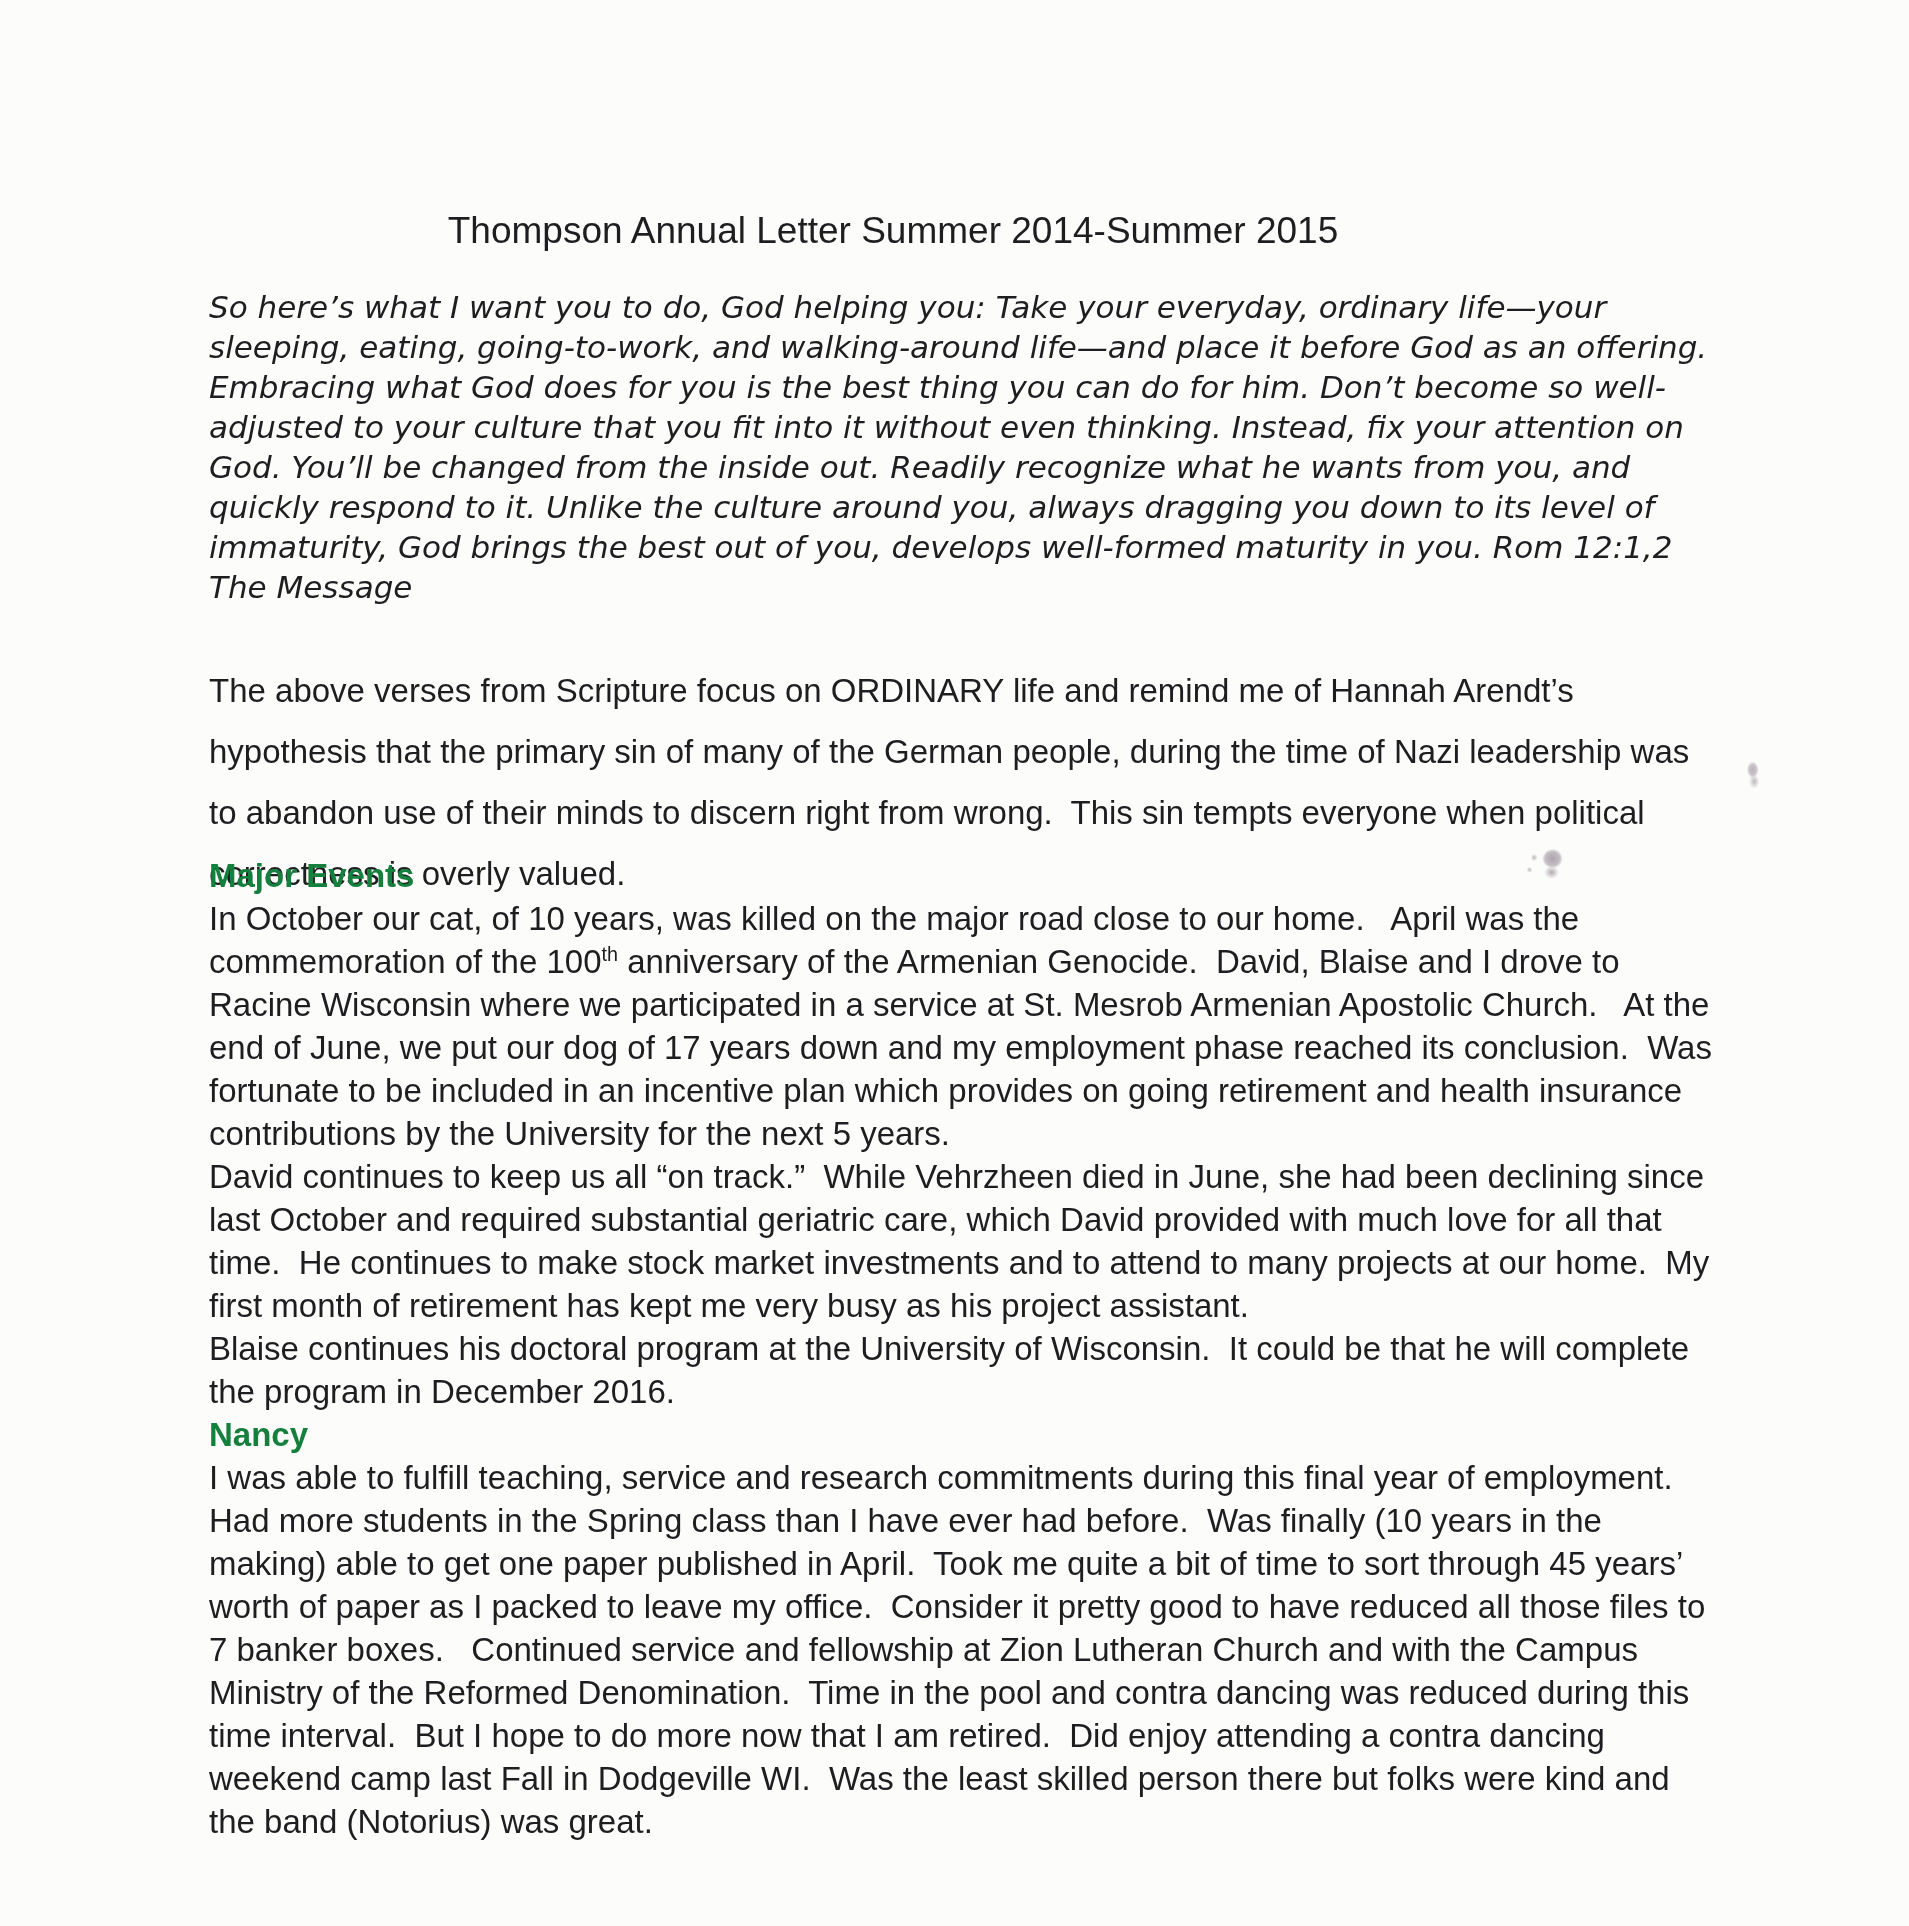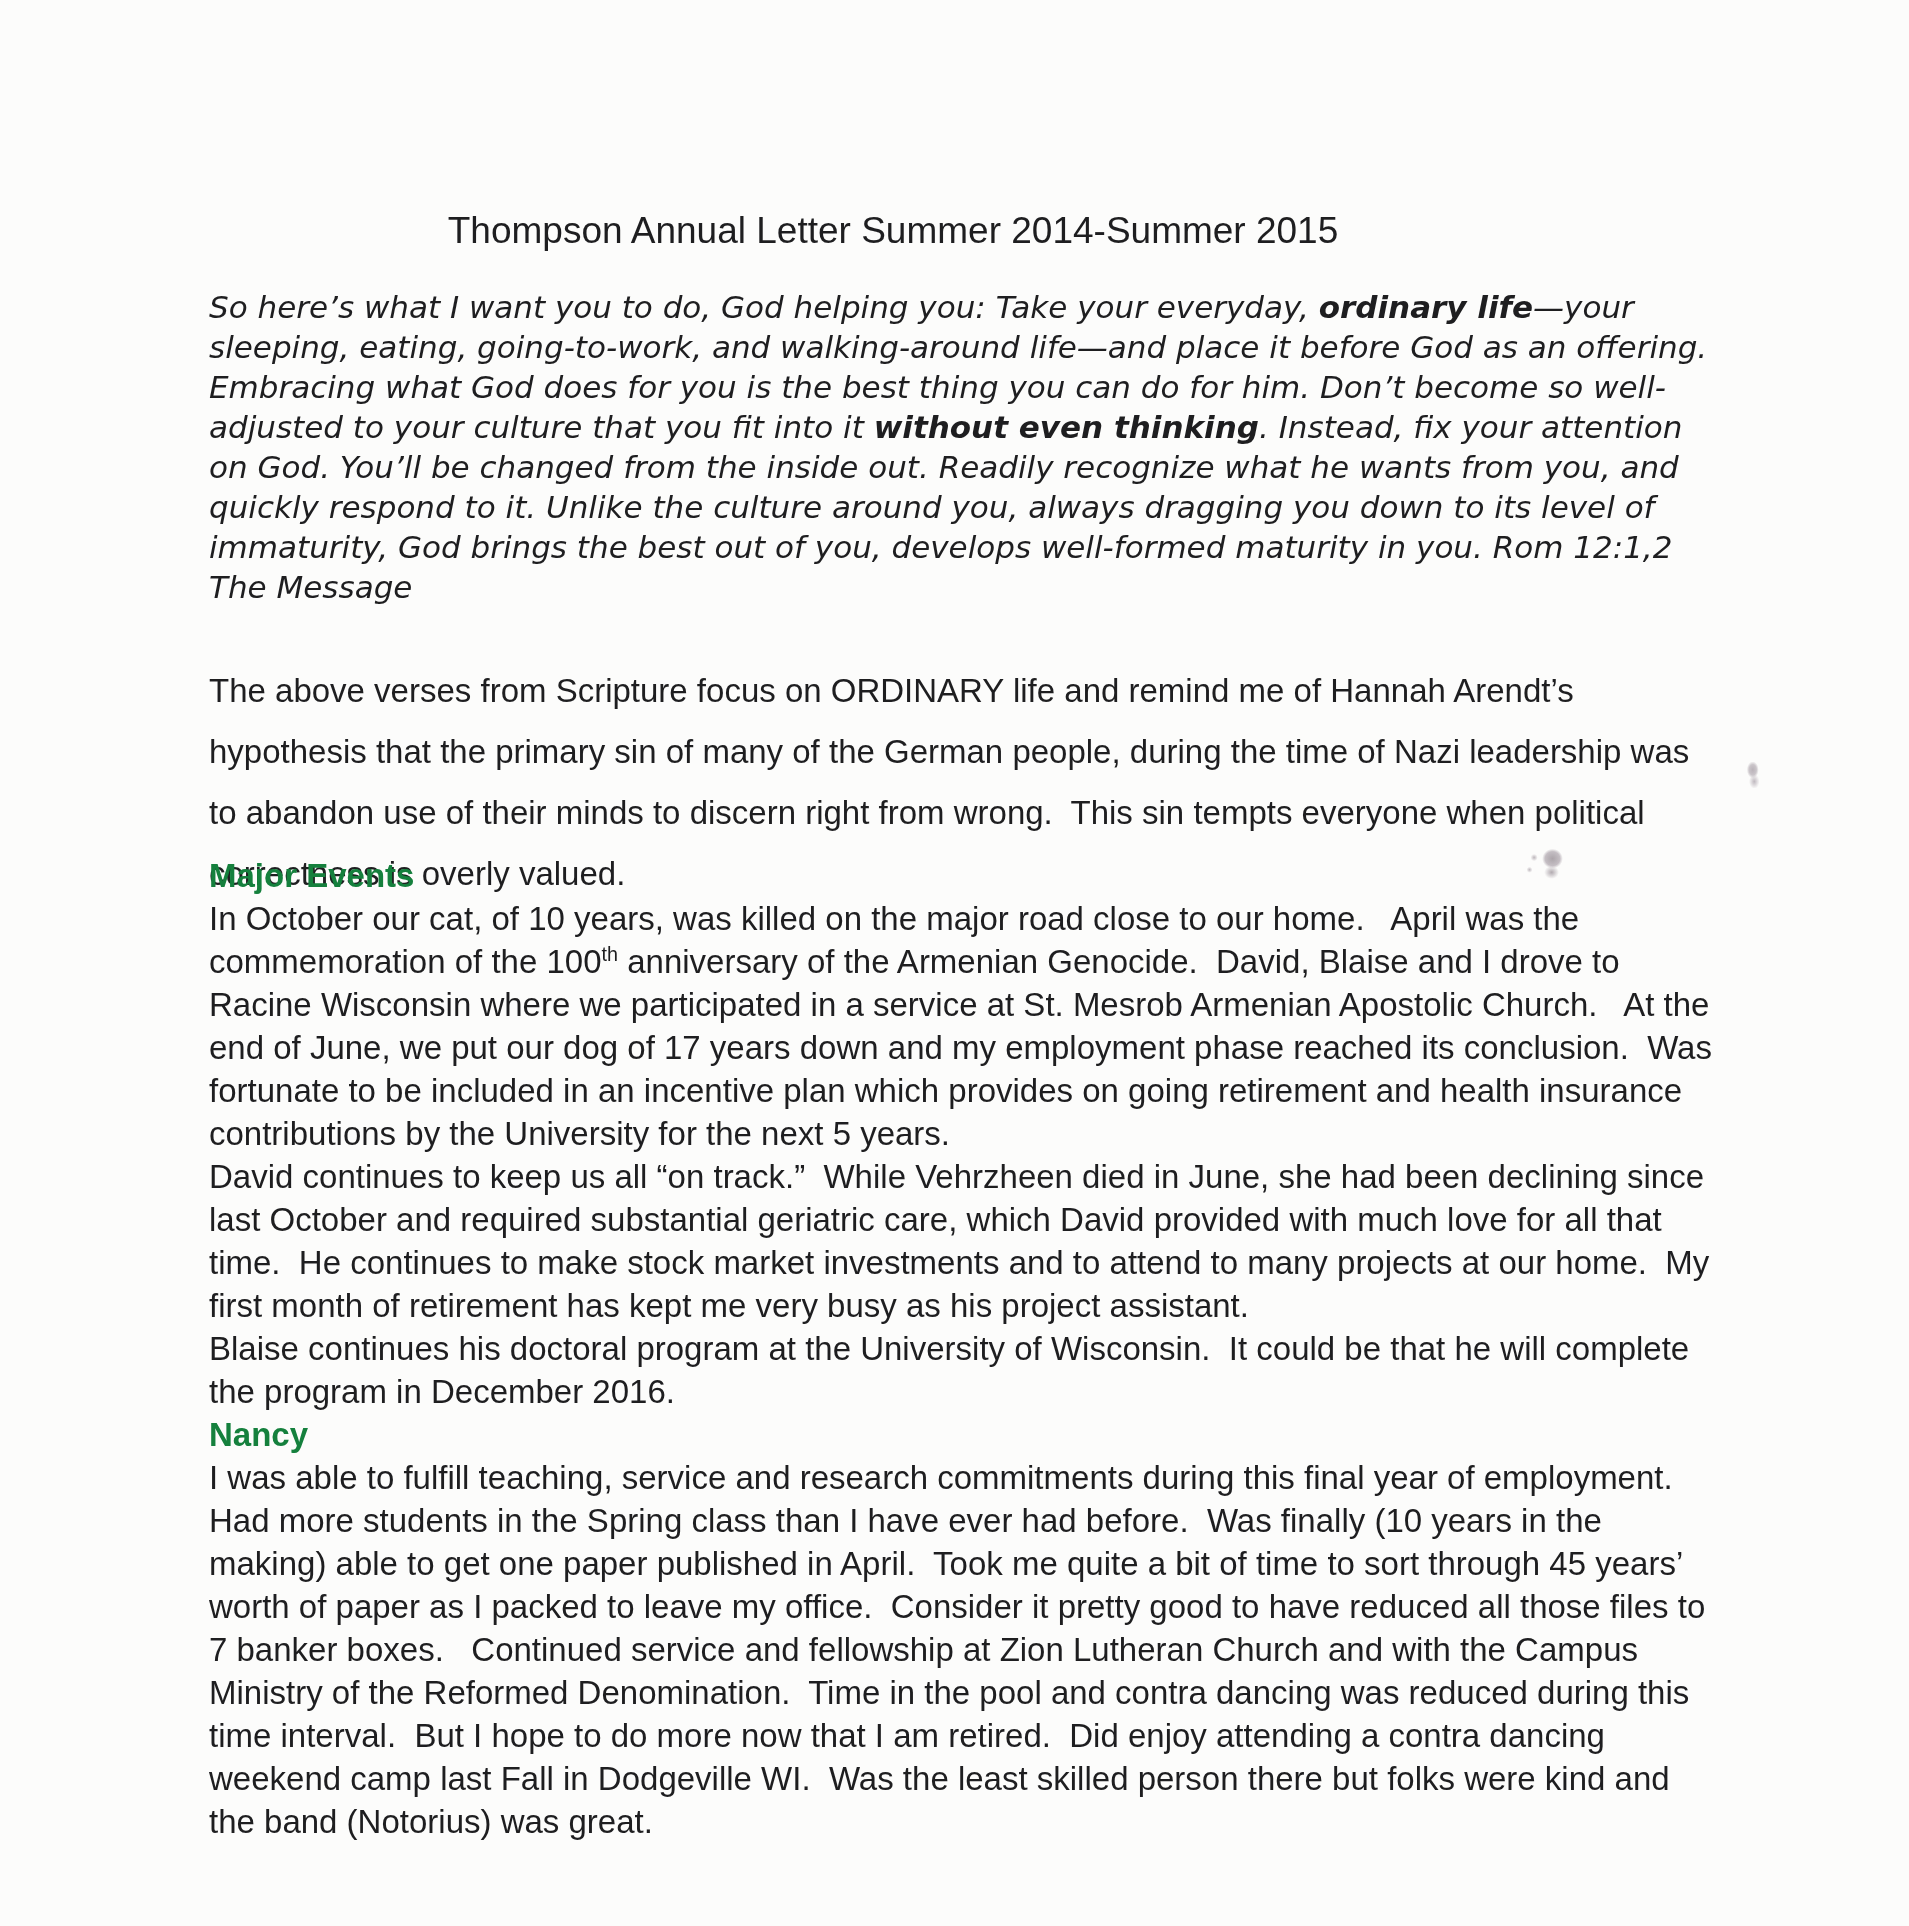--- a/index.html
+++ b/index.html
@@ -29,21 +29,21 @@
     font-size:33px;line-height:61px;
   }
   .main{
     left:209px;top:854px;width:1510px;
     font-size:33px;line-height:43px;
   }
   .main h2{
     margin:0;font-size:33px;line-height:43px;font-weight:700;color:#15803d;
   }
   .main p, .quote, .intro{margin:0;}
-  .b{font-weight:700;}
+  .b{font-weight:400;}
   .sup{vertical-align:super;font-size:0.6em;line-height:0;}
   
   .artifact{position:absolute;pointer-events:none;}
   .artifact-1{
     left:1746px;top:762px;width:15.4px;height:26px;
     background:radial-gradient(ellipse 55% 45% at 45% 30%, #b3abb2 0%, #c6c0c5 45%, rgba(252,252,251,0) 72%),
                radial-gradient(ellipse 50% 40% at 55% 75%, #b9b1b8 0%, rgba(252,252,251,0) 70%);
     opacity:.9;
   }
   .artifact-2{

